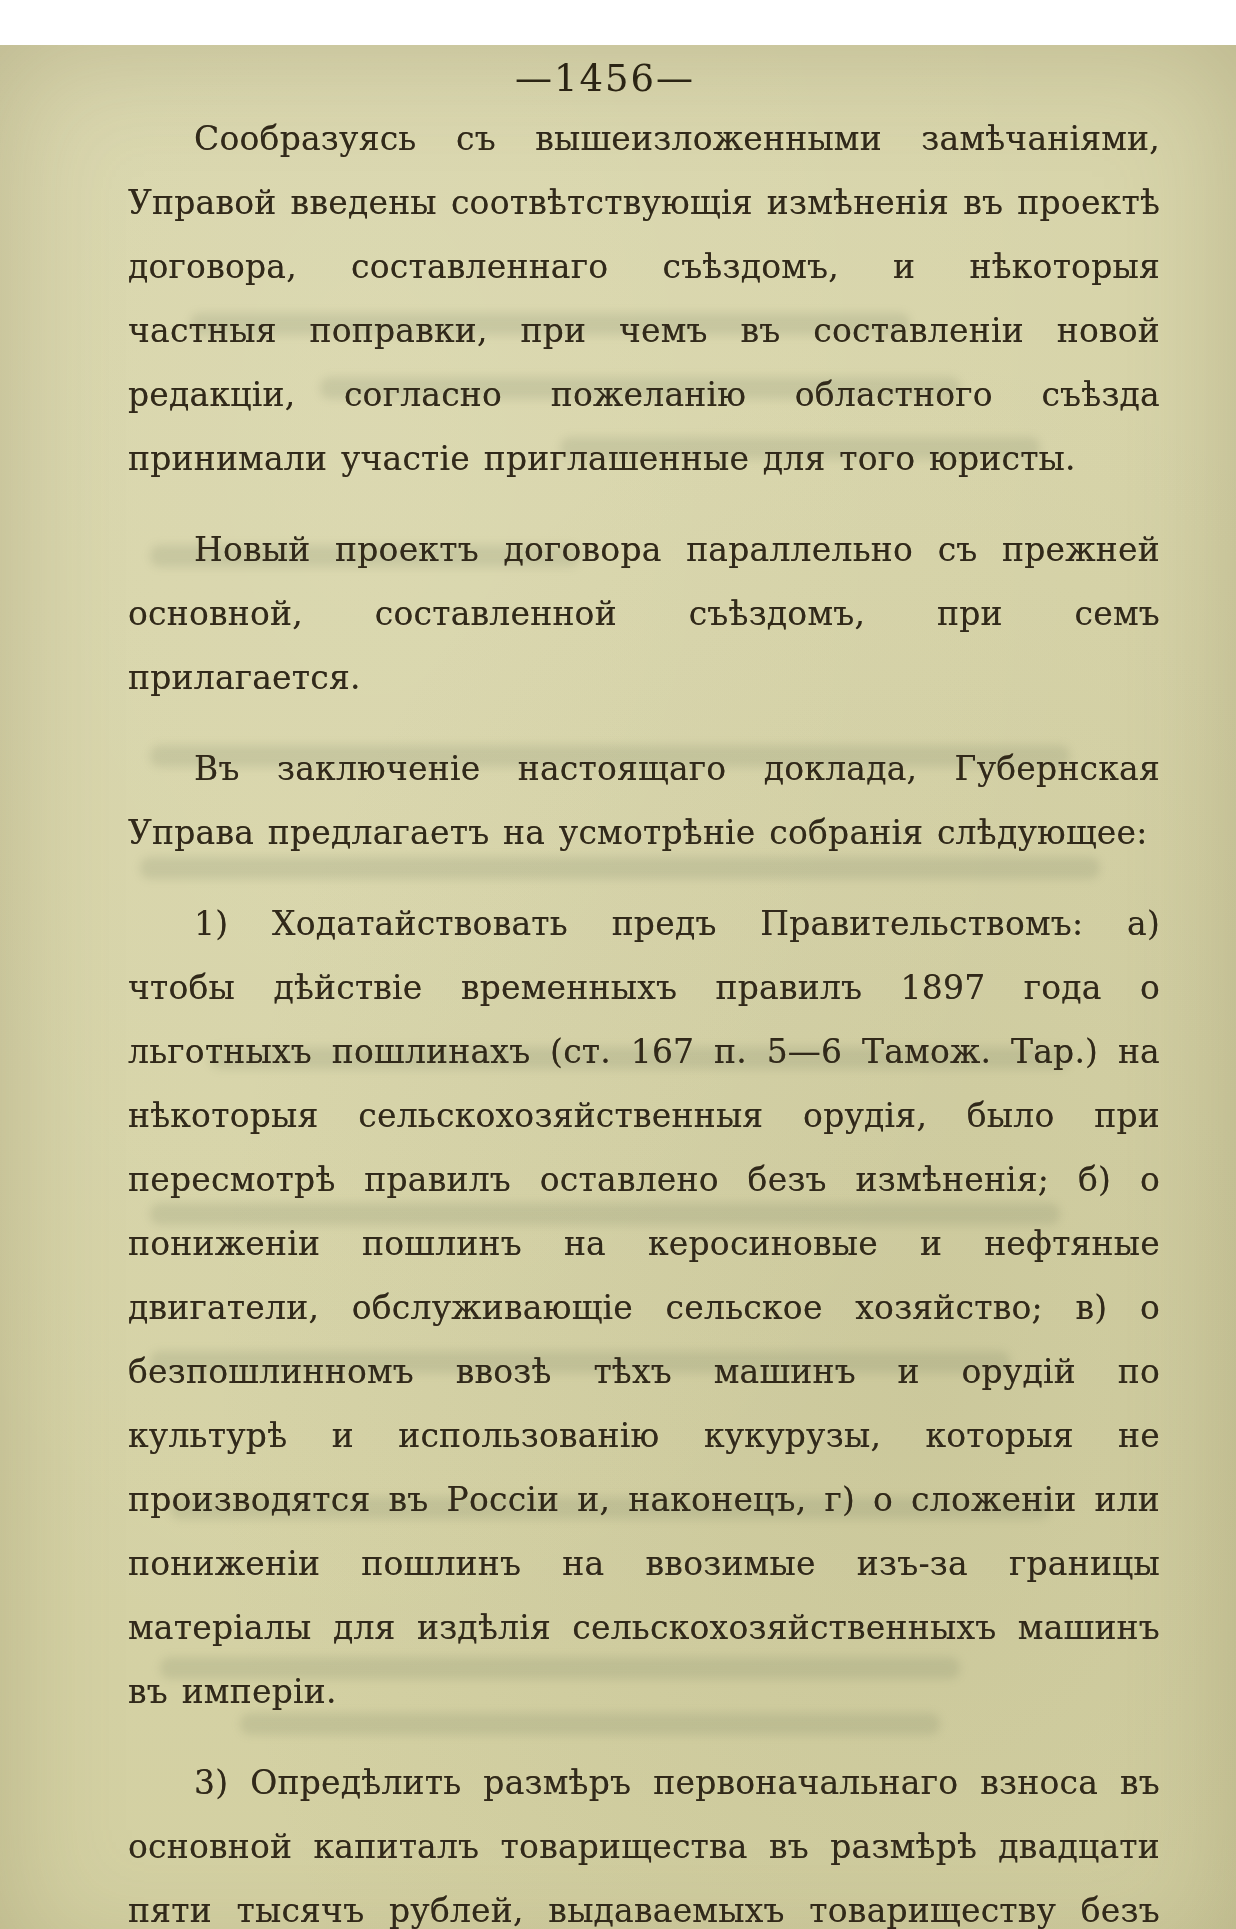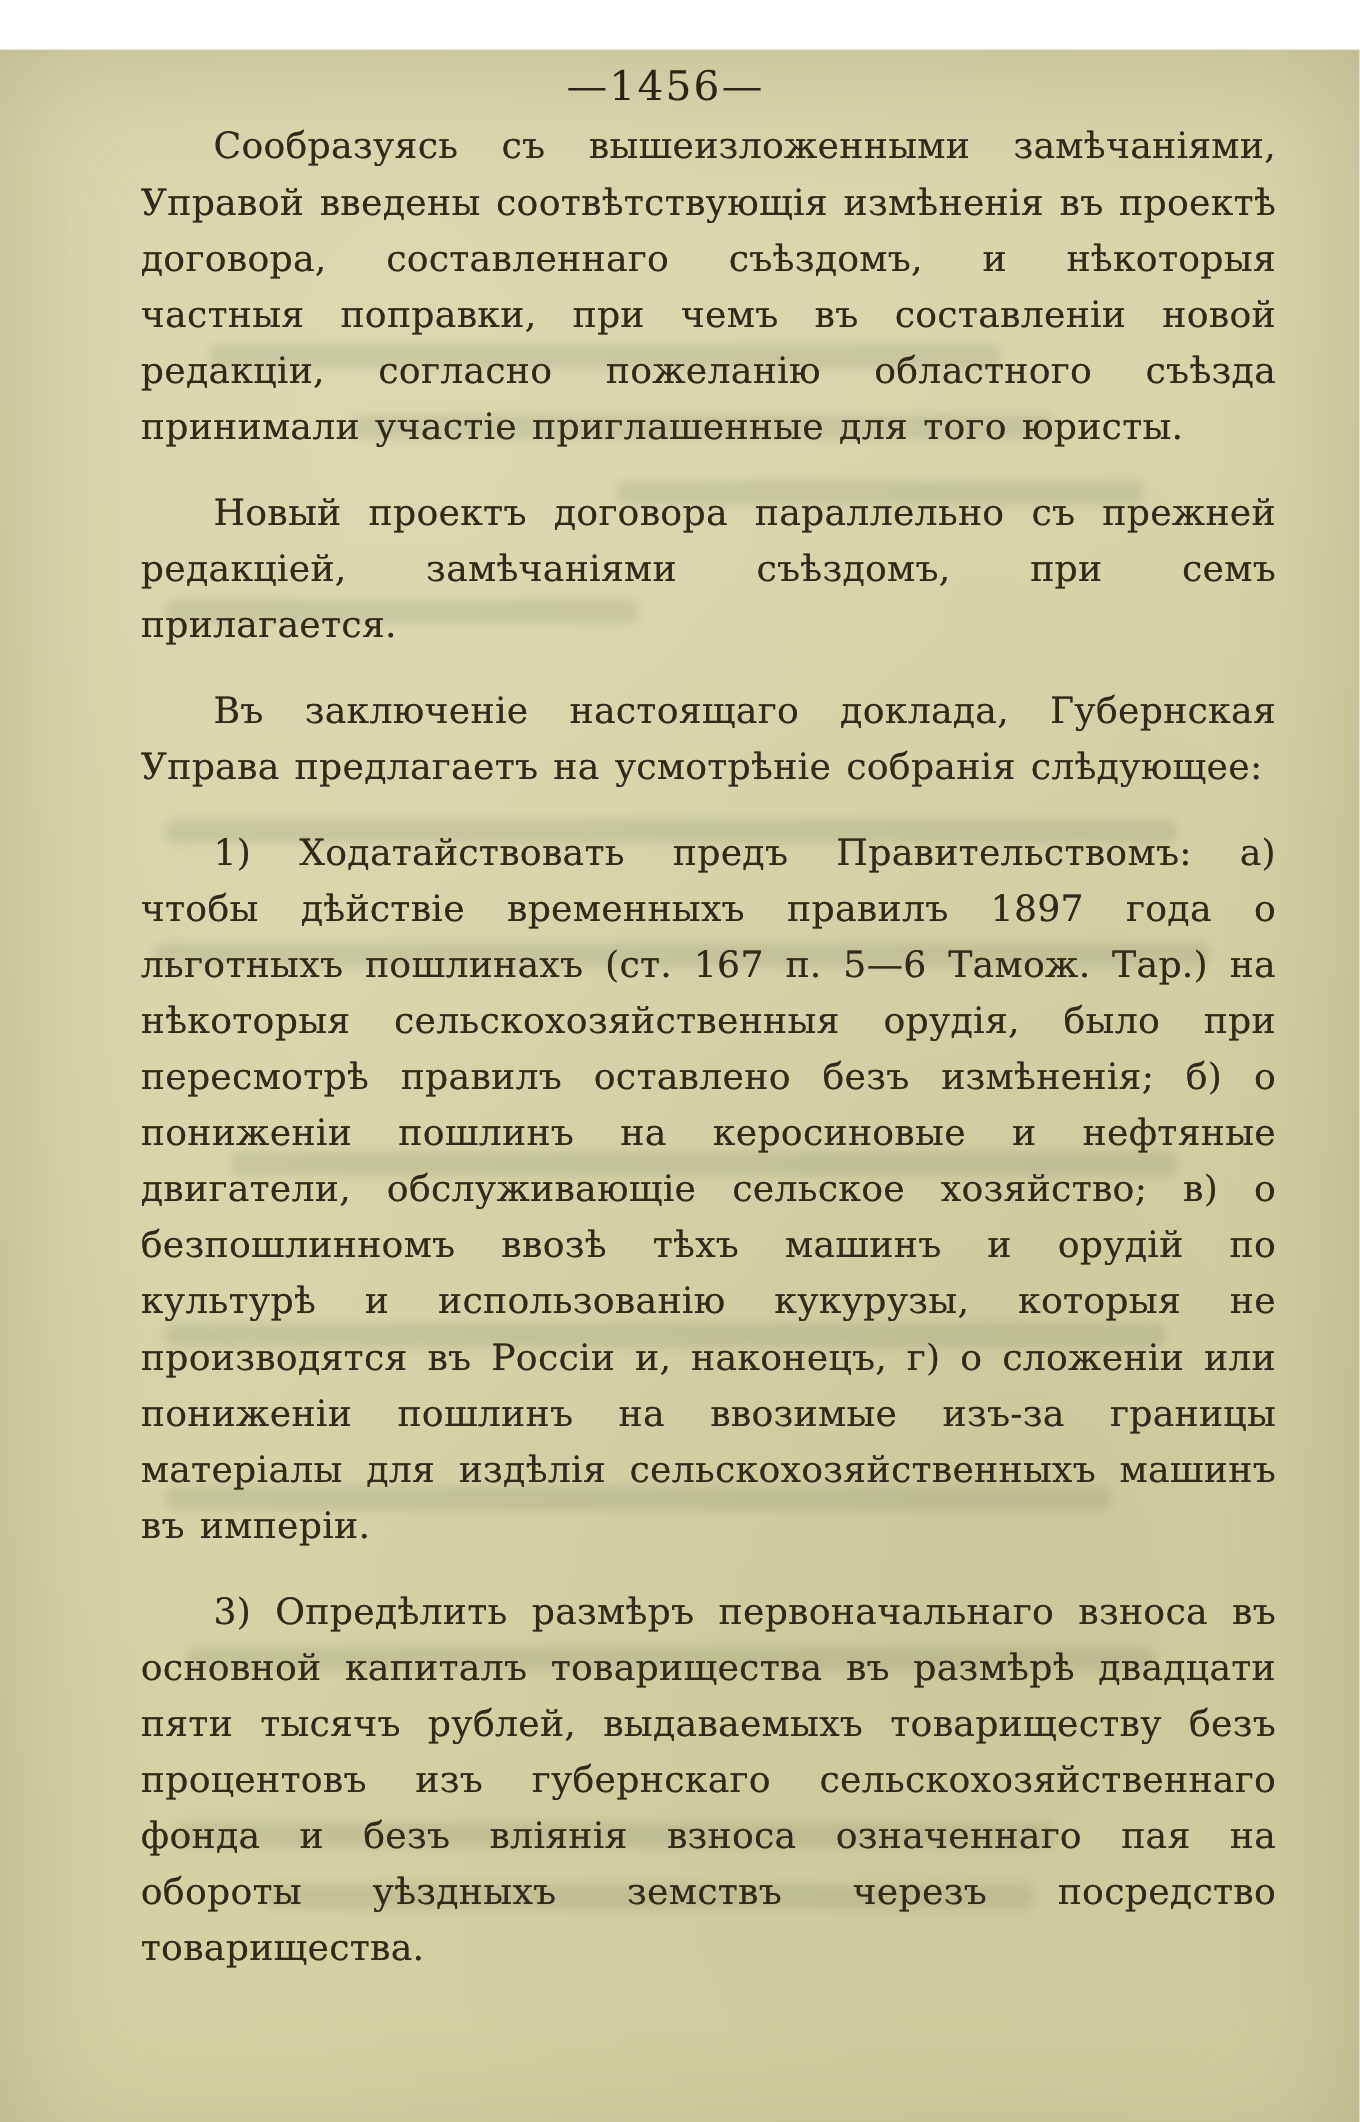--- a/index.html
+++ b/index.html
@@ -32,21 +32,21 @@
   }
   .content {
     position: absolute;
     top: 62px;
     left: 128px;
     width: 1032px;
   }
   .content p {
     margin: 0 0 27px 0;
     font-size: 33px;
-    line-height: 51px;
+    line-height: 64px;
     text-indent: 66px;
     text-align: justify;
     word-spacing: 3px;
     letter-spacing: 0.2px;
     color: #31291a;
     text-shadow: 0 0 0.6px rgba(49,41,26,0.55);
   }
   
   .ghost {
     position: absolute;
@@ -92,20 +92,20 @@
   <div class="ghost g6"></div>
   <div class="ghost g7"></div>
   <div class="ghost g8"></div>
   <div class="ghost g9"></div>
   <div class="ghost g10"></div>
   <div class="ghost g11"></div>
   <div class="ghost g12"></div>
 
   <div class="content">
     <p>Сообразуясь съ вышеизложенными замѣчаніями, Управой введены соотвѣтствующія измѣненія въ проектѣ договора, составленнаго съѣздомъ, и нѣкоторыя частныя поправки, при чемъ въ составленіи новой редакціи, согласно пожеланію областного съѣзда принимали участіе приглашенные для того юристы.</p>
-    <p>Новый проектъ договора параллельно съ прежней редакціей, замѣчаніями съѣздомъ, при семъ прилагается.</p>
+    <p>Новый проектъ договора параллельно съ прежней основной, составленной съѣздомъ, при семъ прилагается.</p>
     <p>Въ заключеніе настоящаго доклада, Губернская Управа предлагаетъ на усмотрѣніе собранія слѣдующее:</p>
     <p>1) Ходатайствовать предъ Правительствомъ: а) чтобы дѣйствіе временныхъ правилъ 1897 года о льготныхъ пошлинахъ (ст. 167 п. 5—6 Тамож. Тар.) на нѣкоторыя сельскохозяйственныя орудія, было при пересмотрѣ правилъ оставлено безъ измѣненія; б) о пониженіи пошлинъ на керосиновые и нефтяные двигатели, обслуживающіе сельское хозяйство; в) о безпошлинномъ ввозѣ тѣхъ машинъ и орудій по культурѣ и использованію кукурузы, которыя не производятся въ Россіи и, наконецъ, г) о сложеніи или пониженіи пошлинъ на ввозимые изъ-за границы матеріалы для издѣлія сельскохозяйственныхъ машинъ въ имперіи.</p>
     <p>3) Опредѣлить размѣръ первоначальнаго взноса въ основной капиталъ товарищества въ размѣрѣ двадцати пяти тысячъ рублей, выдаваемыхъ товариществу безъ процентовъ изъ губернскаго сельскохозяйственнаго фонда и безъ вліянія взноса означеннаго пая на обороты уѣздныхъ земствъ черезъ посредство товарищества.</p>
   </div>
 
   <div class="bottom-edge"></div>
 </div>
 
 </body></html>

